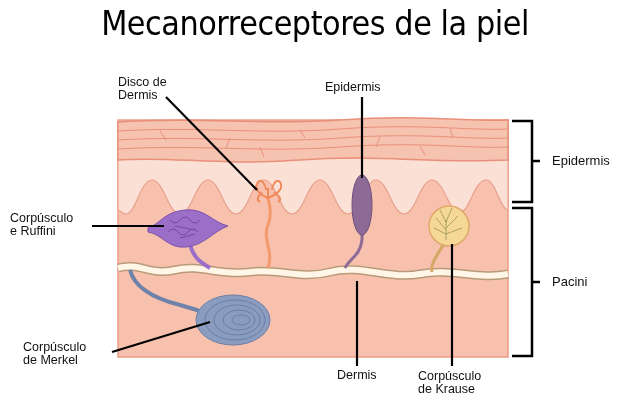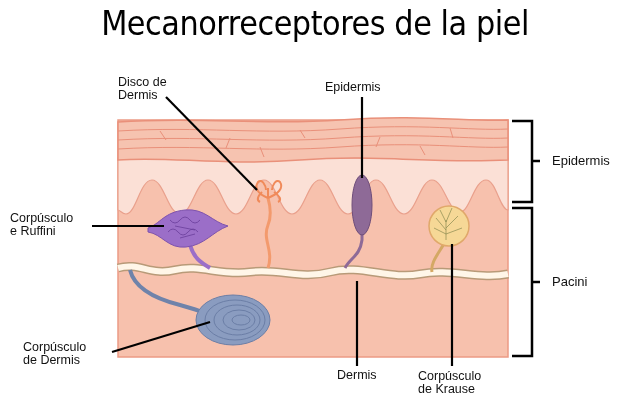--- a/index.html
+++ b/index.html
@@ -79,18 +79,18 @@
     <path d="M512 121 L532 121 L532 202 L512 202"></path>
     <line x1="532" y1="161" x2="540" y2="161"></line>
     <path d="M512 208 L532 208 L532 356 L512 356"></path>
     <line x1="532" y1="282" x2="540" y2="282"></line>
   </g>
 </svg>
 
 <div class="label" style="left:118px; top:76px;"><span>Disco de</span><br><span>Dermis</span></div>
 <div class="label" style="left:325px; top:68px;"><br><span>Epidermis</span></div>
 <div class="label" style="left:10px; top:212px;"><span>Corpúsculo</span><br><span>e Ruffini</span></div>
-<div class="label" style="left:23px; top:341px;"><span>Corpúsculo</span><br><span>de Dermis</span></div>
+<div class="label" style="left:23px; top:341px;"><span>Corpúsculo</span><br><span>de Merkel</span></div>
 <div class="label" style="left:337px; top:369px;"><span>Dermis</span></div>
 <div class="label" style="left:418px; top:370px;"><span>Corpúsculo</span><br><span>de Krause</span></div>
 
 <div class="side-label" style="left:552px; top:153px;">Epidermis</div>
 <div class="side-label" style="left:552px; top:274px;">Pacini</div>
 
 </body></html>

